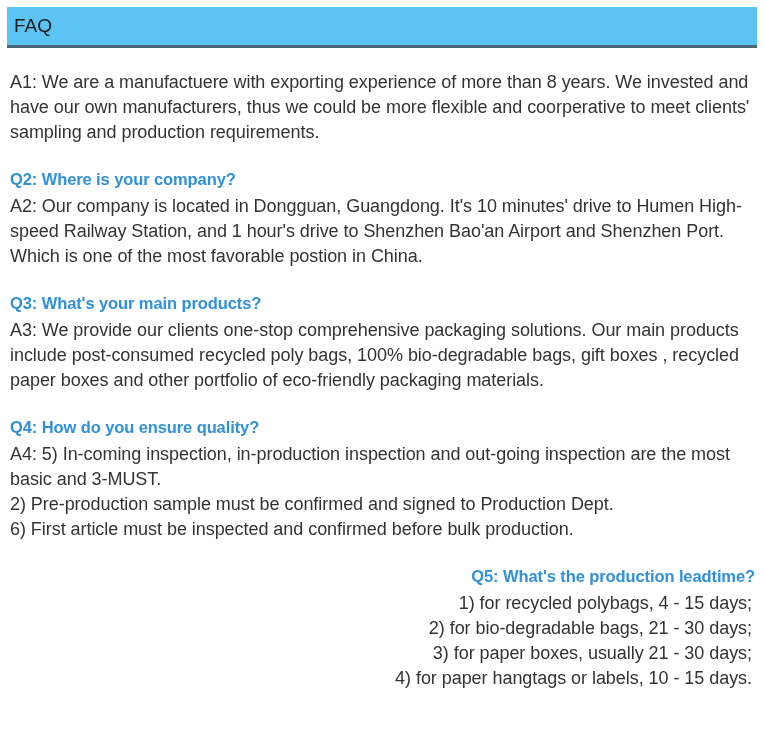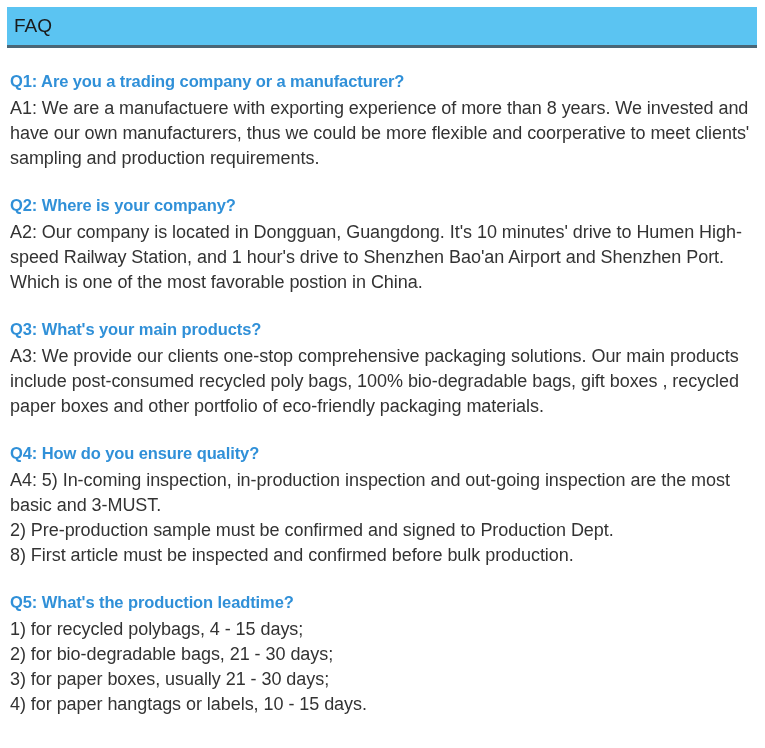--- a/index.html
+++ b/index.html
@@ -44,20 +44,21 @@
     position: absolute;
     left: 10px;
     top: 70px;
     width: 745px;
   }
   .faq-item {
     margin-bottom: 23px;
   }
   .faq-item:last-child {
     margin-bottom: 8px;
+    text-align: right;
   }
   .faq-question {
     font-size: 16.5px;
     font-weight: bold;
     color: #3090D8;
     line-height: 22px;
     margin: 0 0 4px 0;
     letter-spacing: -0.1px;
   }
   .faq-answer {
@@ -77,21 +78,20 @@
 
 <div class="page">
 
   <div class="faq-banner">
     <span class="faq-banner-title">FAQ</span>
   </div>
 
   <div class="faq-body">
 
     <div class="faq-item">
-      <p class="faq-question">Q1: Are you a trading company or a manufacturer?</p>
       <p class="faq-answer">
         <span class="faq-answer-line">A1: We are a manufactuere with exporting experience of more than 8 years. We invested and have our own manufacturers, thus we could be more flexible and coorperative to meet clients' sampling and production requirements.</span>
       </p>
     </div>
 
     <div class="faq-item">
       <p class="faq-question">Q2: Where is your company?</p>
       <p class="faq-answer">
         <span class="faq-answer-line">A2: Our company is located in Dongguan, Guangdong. It's 10 minutes' drive to Humen High-speed Railway Station, and 1 hour's drive to Shenzhen Bao'an Airport and Shenzhen Port. Which is one of the most favorable postion in China.</span>
       </p>
@@ -102,21 +102,21 @@
       <p class="faq-answer">
         <span class="faq-answer-line">A3: We provide our clients one-stop comprehensive packaging solutions. Our main products include post-consumed recycled poly bags, 100% bio-degradable bags, gift boxes , recycled paper boxes and other portfolio of eco-friendly packaging materials.</span>
       </p>
     </div>
 
     <div class="faq-item">
       <p class="faq-question">Q4: How do you ensure quality?</p>
       <p class="faq-answer">
         <span class="faq-answer-line">A4: 5) In-coming inspection, in-production inspection and out-going inspection are the most basic and 3-MUST.</span>
         <span class="faq-answer-line">2) Pre-production sample must be confirmed and signed to Production Dept.</span>
-        <span class="faq-answer-line">8) First article must be inspected and confirmed before bulk production.</span>
+        <span class="faq-answer-line">6) First article must be inspected and confirmed before bulk production.</span>
       </p>
     </div>
 
     <div class="faq-item">
       <p class="faq-question">Q5: What's the production leadtime?</p>
       <p class="faq-answer">
         <span class="faq-answer-line">1) for recycled polybags, 4 - 15 days;</span>
         <span class="faq-answer-line">2) for bio-degradable bags, 21 - 30 days;</span>
         <span class="faq-answer-line">3) for paper boxes, usually 21 - 30 days;</span>
         <span class="faq-answer-line">4) for paper hangtags or labels, 10 - 15 days.</span>

